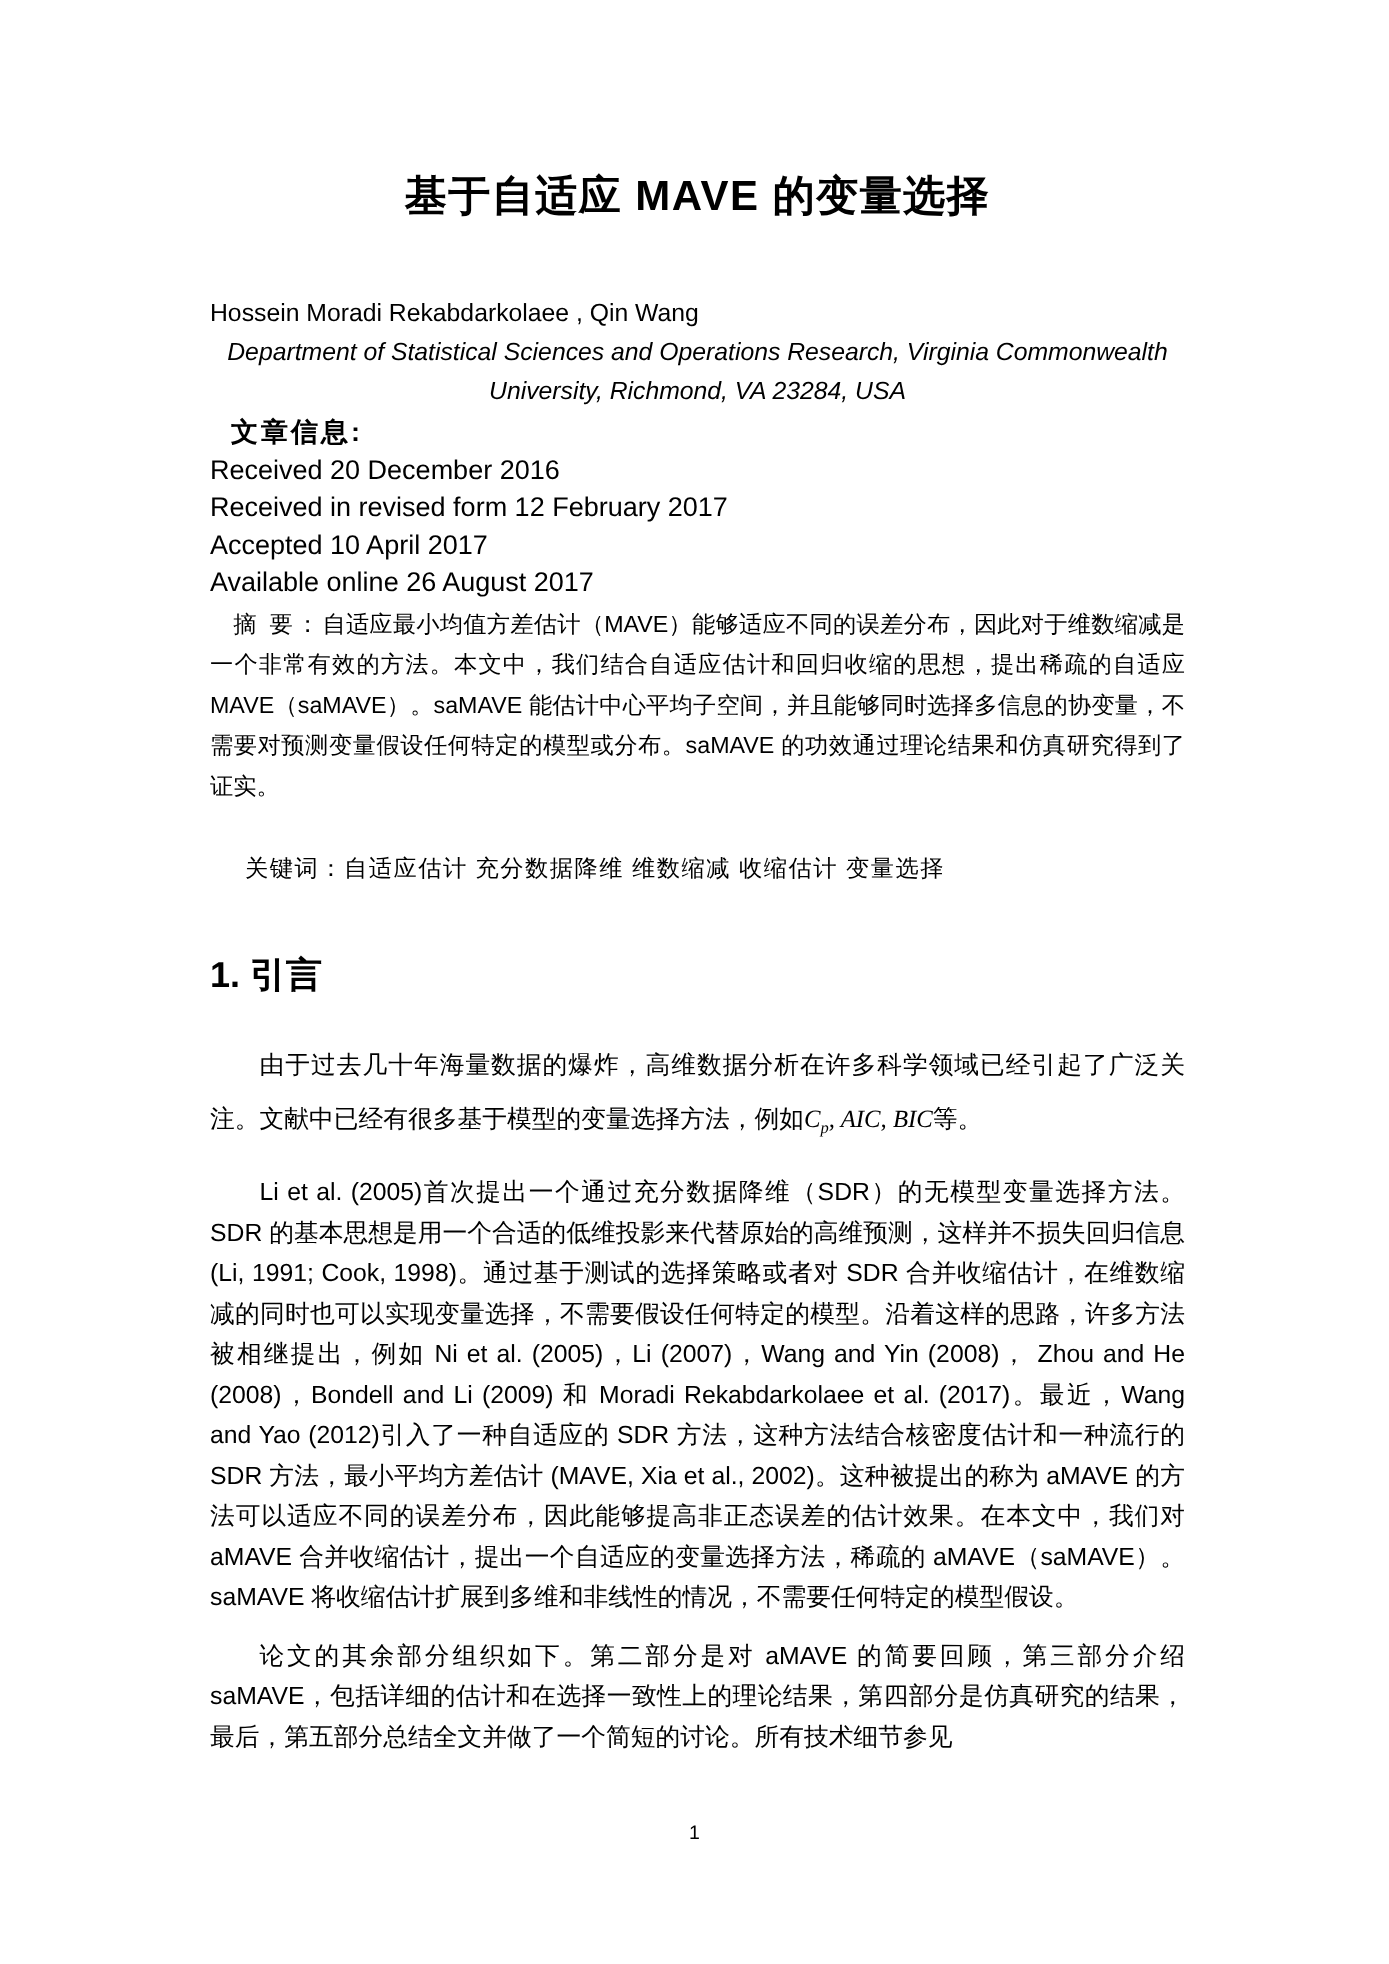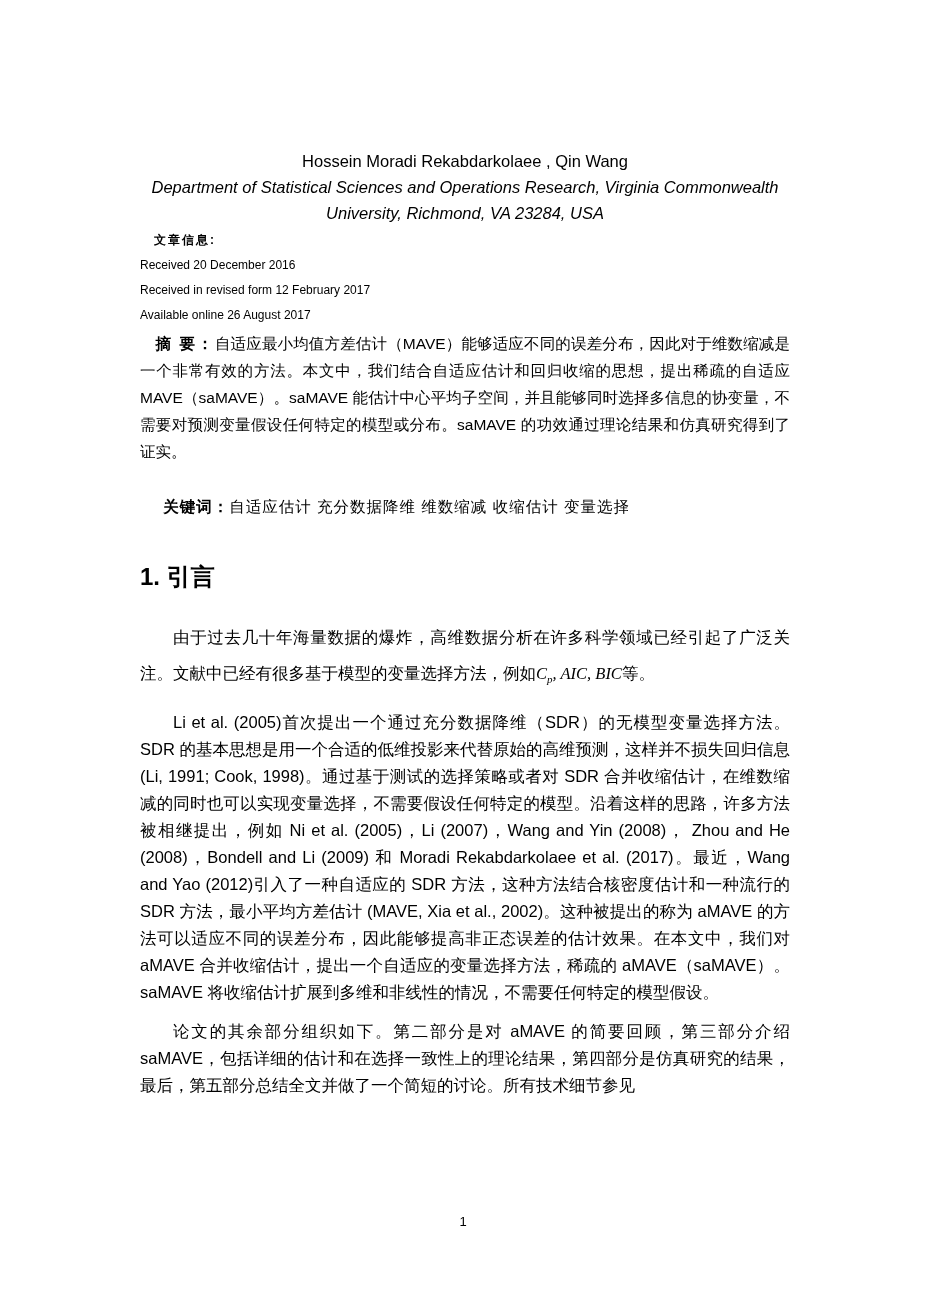--- a/index.html
+++ b/index.html
@@ -18,53 +18,53 @@
     position: relative;
   }
   .title {
     margin: 0;
     font-size: 28px;
     font-weight: bold;
     text-align: center;
     letter-spacing: 1px;
   }
   .authors {
-    margin-top: 36px;
-    text-align: center;
+    margin-top: 46px;
+    text-align: left;
     font-size: 16.5px;
     line-height: 26px;
   }
   .affiliation {
     text-align: center;
     font-size: 16.5px;
     line-height: 26px;
     font-style: italic;
   }
-  .article-info { margin-top: 2px; font-size: 12px; line-height: 25px; }
+  .article-info { margin-top: 2px; font-size: 18px; line-height: 25px; }
   .article-info .label {
     font-weight: bold;
     padding-left: 14px;
     letter-spacing: 2px;
   }
   .article-info .line { padding-left: 0; }
   .abstract {
     margin: 2px 0 0 0;
     font-size: 15.5px;
     line-height: 27px;
     text-align: justify;
     text-indent: 1em;
   }
-  .abstract .label { font-weight: bold; letter-spacing: 2px; }
+  .abstract .label { font-weight: normal; letter-spacing: 2px; }
   .keywords {
     margin: 30px 0 0 0;
     font-size: 15.5px;
     line-height: 24px;
     text-indent: 1.5em;
   }
-  .keywords .label { font-weight: bold; letter-spacing: 1px; }
+  .keywords .label { font-weight: normal; letter-spacing: 1px; }
   .keywords .kw-text { letter-spacing: 1px; }
   .section-heading {
     margin: 42px 0 0 0;
     font-size: 24px;
     font-weight: bold;
   }
   .para {
     margin: 12px 0 0 0;
     font-size: 16.5px;
     line-height: 27px;
@@ -84,30 +84,32 @@
     bottom: 80px;
     text-align: center;
     font-size: 13px;
   }
 </style>
 </head>
 <body>
 
 <div class="page">
 
+  <h1 class="title">基于自适应 MAVE 的变量选择</h1>
 
   <div class="authors">Hossein Moradi Rekabdarkolaee , Qin Wang</div>
 
   <div class="affiliation">Department of Statistical Sciences and Operations Research, Virginia Commonwealth</div>
   <div class="affiliation">University, Richmond, VA 23284, USA</div>
 
   <div class="article-info">
     <div class="label">文章信息:</div>
     <div class="line">Received 20 December 2016</div>
     <div class="line">Received in revised form 12 February 2017</div>
+    <div class="line">Accepted 10 April 2017</div>
     <div class="line">Available online 26 August 2017</div>
   </div>
 
   <p class="abstract"><span class="label">摘 要：</span><span>自适应最小均值方差估计（MAVE）能够适应不同的误差分布，因此对于维数缩减是一个非常有效的方法。本文中，我们结合自适应估计和回归收缩的思想，提出稀疏的自适应 MAVE（saMAVE）。saMAVE 能估计中心平均子空间，并且能够同时选择多信息的协变量，不需要对预测变量假设任何特定的模型或分布。saMAVE 的功效通过理论结果和仿真研究得到了证实。</span></p>
 
   <p class="keywords"><span class="label">关键词：</span><span class="kw-text">自适应估计  充分数据降维  维数缩减  收缩估计  变量选择</span></p>
 
   <h2 class="section-heading"><span>1.</span> <span>引言</span></h2>
 
   <p class="para indent first"><span>由于过去几十年海量数据的爆炸，高维数据分析在许多科学领域已经引起了广泛关注。文献中已经有很多基于模型的变量选择方法，例如</span><span class="math"><span>C</span><sub>p</sub><span>, AIC, BIC</span></span><span>等。</span></p>

